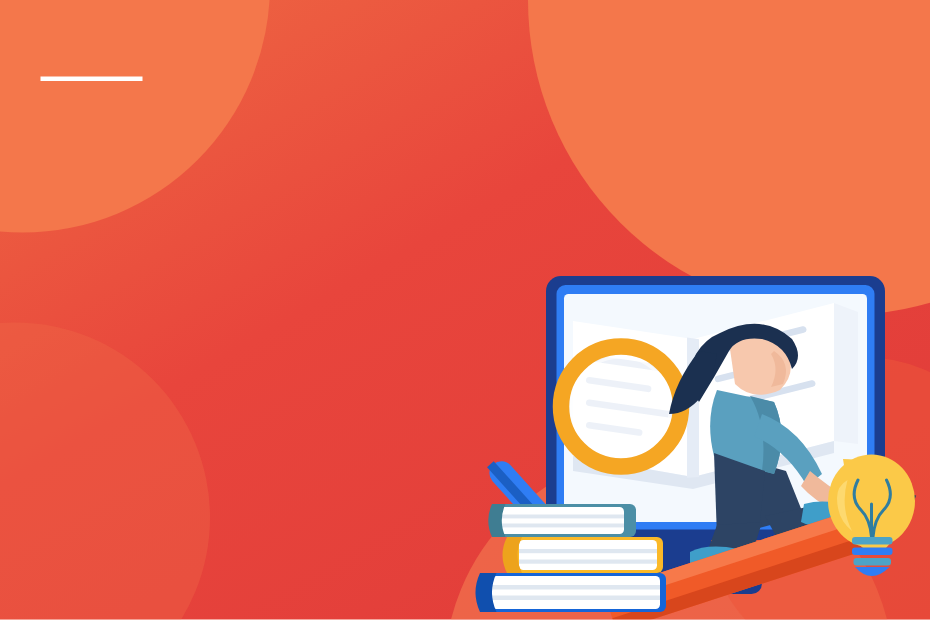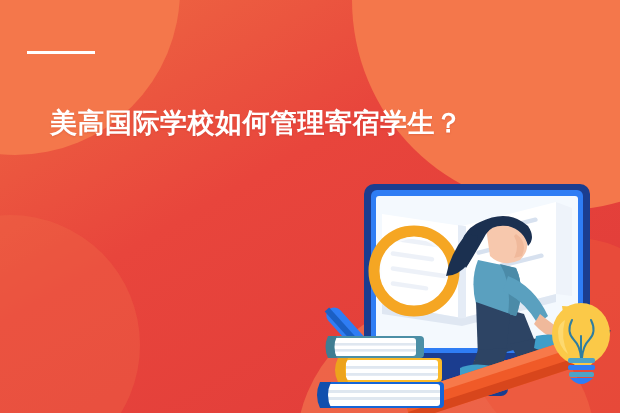--- a/index.html
+++ b/index.html
@@ -107,21 +107,20 @@
 
   <div class="bg-base"></div>
   <div class="blob blob-tl"></div>
   <div class="blob blob-tr"></div>
   <div class="blob blob-bl"></div>
   <div class="blob blob-br"></div>
   <div class="blob blob-br2"></div>
 
   <div class="accent-rule"></div>
 
-  <div class="headline">美高国际学校如何管理寄宿学生？</div>
 
   <div id="illustration">
     <svg width="310" height="245" viewBox="0 0 310 245" xmlns="http://www.w3.org/2000/svg">
 
       <g>
 
         <rect x="118" y="186" width="46" height="34" rx="3" fill="#1b3d8f"></rect>
         <rect x="84" y="214" width="114" height="14" rx="7" fill="#1b3d8f"></rect>
 
         <rect x="54" y="16" width="226" height="176" rx="10" fill="#1b3d8f"></rect>

